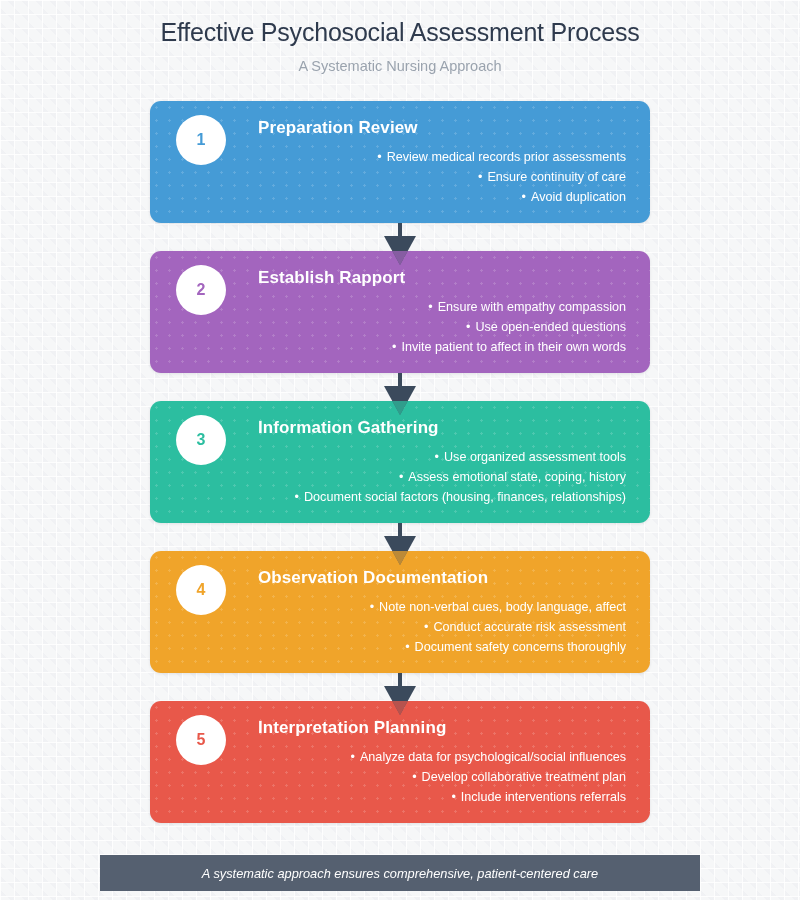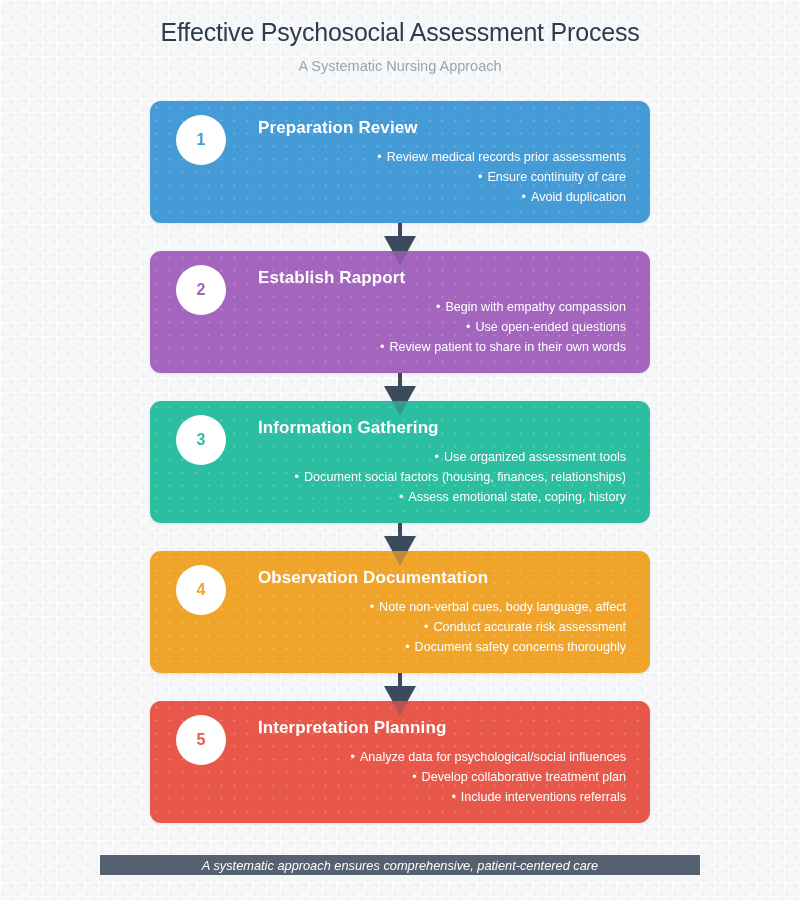--- a/index.html
+++ b/index.html
@@ -134,21 +134,21 @@
     z-index: 5;
     pointer-events: none;
   }
 
   
   .footer {
     position: absolute;
     left: 100px;
     top: 855px;
     width: 600px;
-    height: 20px;
+    height: 36px;
     background: #556070;
     border-radius: 0;
     display: flex;
     align-items: center;
     justify-content: center;
   }
   .footer-text {
     font-size: 12.8px;
     font-style: italic;
     color: #ffffff;
@@ -187,23 +187,23 @@
           </defs>
           <polygon points="384,13 416,13 400,42" fill="#a365be" opacity="0.72" clip-path="url(#clip-0)"></polygon>
         </svg>
       </div>
       <div class="step-wrap">
         <div class="card" style="background: rgb(163, 101, 190);">
           <div class="badge" style="color: rgb(163, 101, 190);">2</div>
           <div class="card-body">
             <div class="card-title">Establish Rapport</div>
             <ul class="bullets">
-              <li>Begin with empathy compassion</li>
+              <li>Ensure with empathy compassion</li>
               <li>Use open-ended questions</li>
-              <li>Review patient to share in their own words</li>
+              <li>Invite patient to affect in their own words</li>
             </ul>
           </div>
         </div>
         <svg class="connector" width="800" height="46" viewBox="0 0 800 46">
           <rect x="398" y="0" width="4" height="16" fill="#3b4a5c"></rect>
           <polygon points="384,13 416,13 400,42" fill="#3b4a5c"></polygon>
           <defs>
             <clipPath id="clip-1">
               <rect x="0" y="28" width="800" height="18"></rect>
             </clipPath>
@@ -211,22 +211,22 @@
           <polygon points="384,13 416,13 400,42" fill="#2cbea0" opacity="0.72" clip-path="url(#clip-1)"></polygon>
         </svg>
       </div>
       <div class="step-wrap">
         <div class="card" style="background: rgb(44, 190, 160);">
           <div class="badge" style="color: rgb(44, 190, 160);">3</div>
           <div class="card-body">
             <div class="card-title">Information Gathering</div>
             <ul class="bullets">
               <li>Use organized assessment tools</li>
+              <li>Assess emotional state, coping, history</li>
               <li>Document social factors (housing, finances, relationships)</li>
-              <li>Assess emotional state, coping, history</li>
             </ul>
           </div>
         </div>
         <svg class="connector" width="800" height="46" viewBox="0 0 800 46">
           <rect x="398" y="0" width="4" height="16" fill="#3b4a5c"></rect>
           <polygon points="384,13 416,13 400,42" fill="#3b4a5c"></polygon>
           <defs>
             <clipPath id="clip-2">
               <rect x="0" y="28" width="800" height="18"></rect>
             </clipPath>

